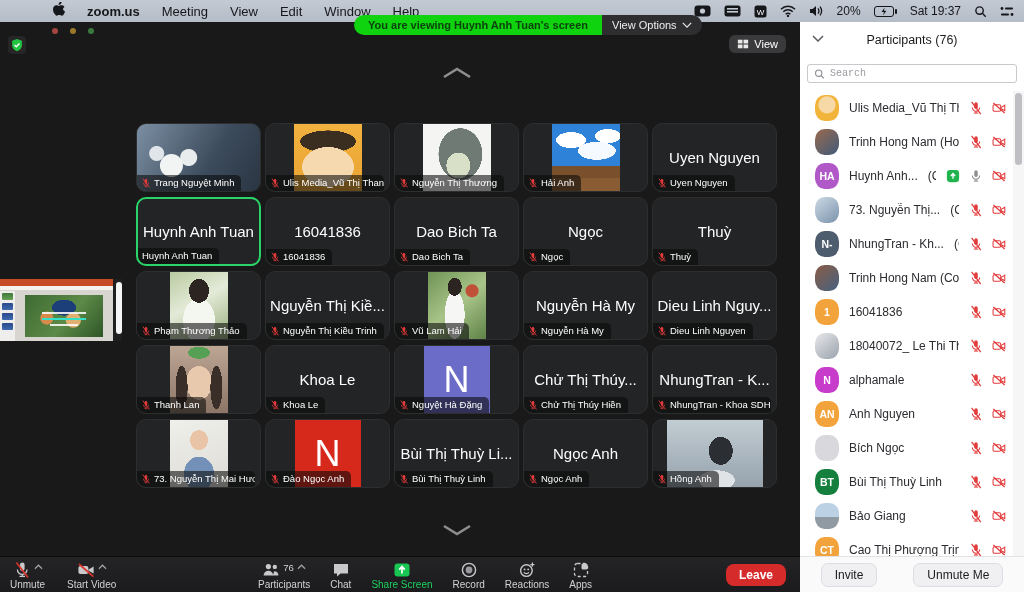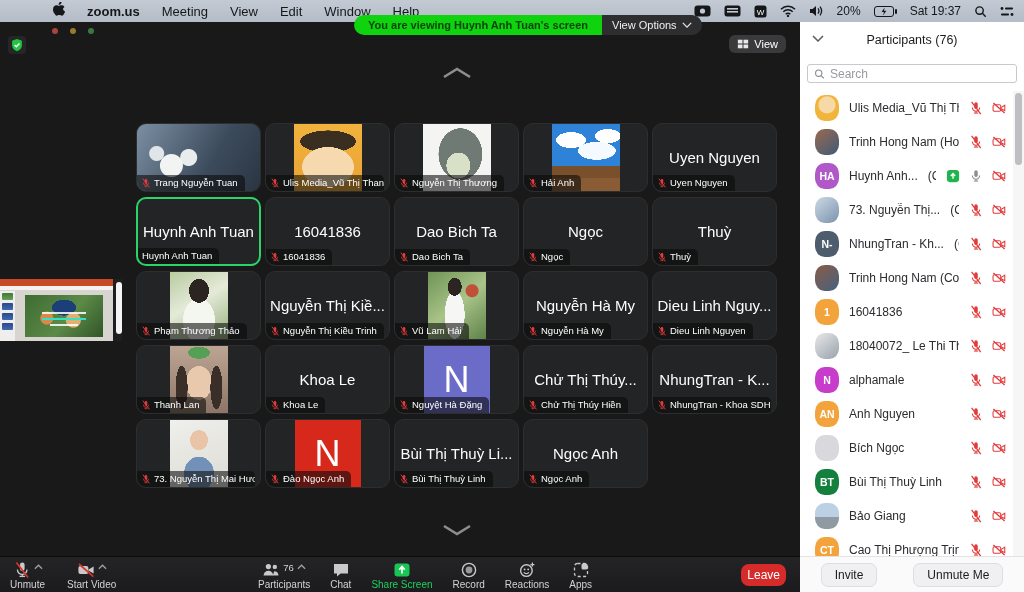--- a/index.html
+++ b/index.html
@@ -113,34 +113,34 @@
   
   .toolbar { position:absolute; left:0; bottom:0; width:800px; height:36px;
     background:linear-gradient(#242426,#1b1b1d); border-top:1px solid #0c0c0c; z-index:30; }
   .tb-item { display:flex; flex-direction:column; align-items:center; justify-content:center;
     color:#d2d2d4; font-size:10px; gap:1px; height:36px; }
   .tb-left { position:absolute; left:10px; top:0; display:flex; gap:22px; }
   .tb-center { position:absolute; left:258px; top:0; display:flex; gap:20px; }
   .tb-iconrow { display:flex; align-items:flex-start; gap:3px; height:17px; }
   .tb-green { color:#1dd05f; }
   .leave-btn { position:absolute; right:14px; top:7px; background:#d62b2b; color:#fff;
-    font-size:12px; font-weight:normal; padding:4px 6px; border-radius:8px; border:none; }
+    font-size:12px; font-weight:bold; padding:4px 13px; border-radius:8px; border:none; }
   .badge76 { font-size:9.5px; margin-top:1px; }
 
   
   .panel { position:absolute; top:22px; left:800px; width:224px; height:570px; background:#fff;
     display:flex; flex-direction:column; color:#232326; }
   .p-header { height:36px; display:flex; align-items:center; justify-content:center; position:relative;
     font-size:12.5px; color:#1c1c1e; }
   .p-header .hdr-chev { position:absolute; left:12px; top:13px; }
   .p-searchwrap { padding:6px 7px 8px; }
   .p-search { display:flex; align-items:center; gap:5px; height:19px; border:1px solid #c9c9cd;
     border-radius:3px; padding:0 6px; background:#fff; }
-  .p-search input { border:none; outline:none; width:100%; font-size:12px; color:#333;
-    font-family:Liberation Sans, sans-serif; }
+  .p-search input { border:none; outline:none; width:100%; font-size:10px; color:#333;
+    font-family:Liberation Mono, monospace; }
   .p-search input::placeholder { color:#9a9aa0; }
   .p-list { position:relative; flex:1; overflow:hidden; }
   .prow { height:34px; display:flex; align-items:center; padding:0 10px 0 15px; gap:10px; }
   .pavatar { width:24px; height:26px; border-radius:40%; flex:none; display:flex; align-items:center;
     justify-content:center; color:#fff; font-size:10.5px; font-weight:bold; background:#d8d8dc; overflow:hidden; }
   .pname { flex:1; font-size:12px; color:#2b2b30; white-space:pre; overflow:hidden; }
   .picons { display:flex; align-items:center; gap:9px; flex:none; padding-right:8px; }
   .p-scrolltrack { position:absolute; right:0; top:0; width:11px; height:100%; background:#f6f6f6; }
   .p-scrollthumb { position:absolute; right:2px; top:2px; width:7px; height:72px; background:#bfbfc3; border-radius:4px; }
   .p-footer { height:36px; background:#fafafa; border-top:1px solid #e3e3e6; display:flex;
@@ -355,21 +355,21 @@
     <div class="grid">
 
       <div class="tile">
         <div class="tphoto">
             <div class="img w-full ph-flowers"></div>
           </div>
         <div class="tlabel">
             <svg class="ic10">
               <use href="#s-mic-off"></use>
             </svg>
-            <span>Trang Nguyễn Tuan</span>
+            <span>Trang Nguyệt Minh</span>
           </div>
       </div>
 
       <div class="tile">
         <div class="tphoto">
             <div class="img w-sq ph-cartoon"></div>
           </div>
         <div class="tlabel">
             <svg class="ic10">
               <use href="#s-mic-off"></use>
@@ -600,20 +600,31 @@
       <div class="tile">
         <div class="tcenter">Ngọc Anh</div>
         <div class="tlabel">
             <svg class="ic10">
               <use href="#s-mic-off"></use>
             </svg>
             <span>Ngọc Anh</span>
           </div>
       </div>
 
+      <div class="tile">
+        <div class="tphoto">
+            <div class="img w-wide ph-guy"></div>
+          </div>
+        <div class="tlabel">
+            <svg class="ic10">
+              <use href="#s-mic-off"></use>
+            </svg>
+            <span>Hồng Anh</span>
+          </div>
+      </div>
 
     </div>
 
     <svg class="chev-big chev-down" viewBox="0 0 32 14">
       <path d="M3 3l13 8 13-8" fill="none" stroke="#8e8e8e" stroke-width="2.6"></path>
     </svg>
 
     <div class="share-thumb">
       <div class="st-win">
         <div class="st-title"></div>

